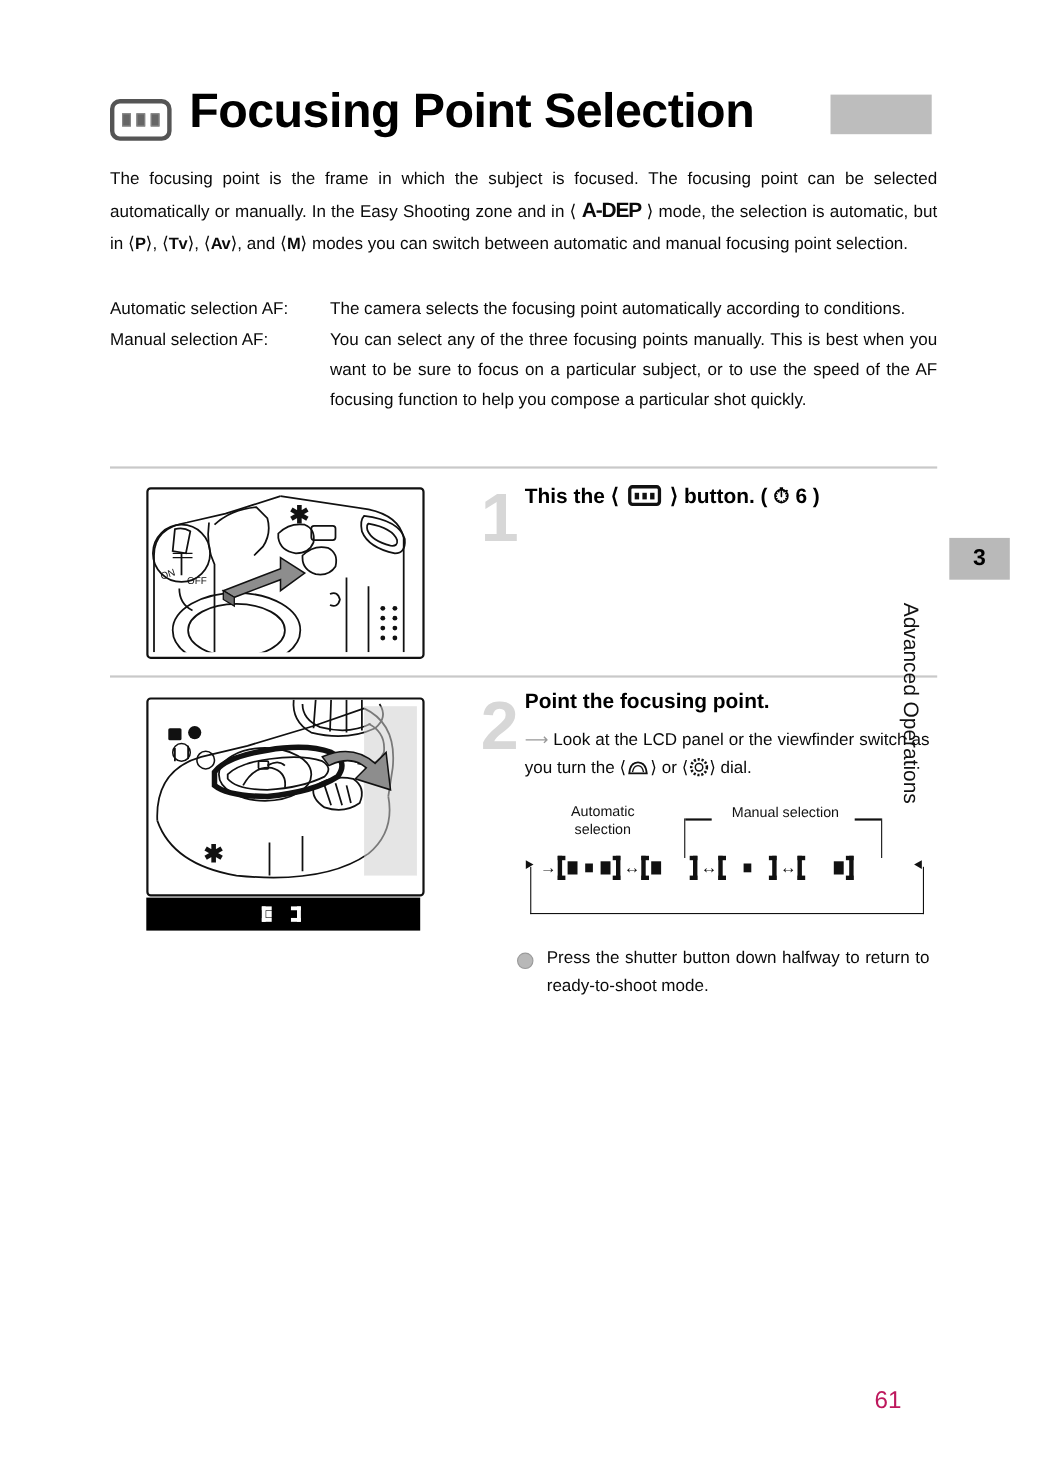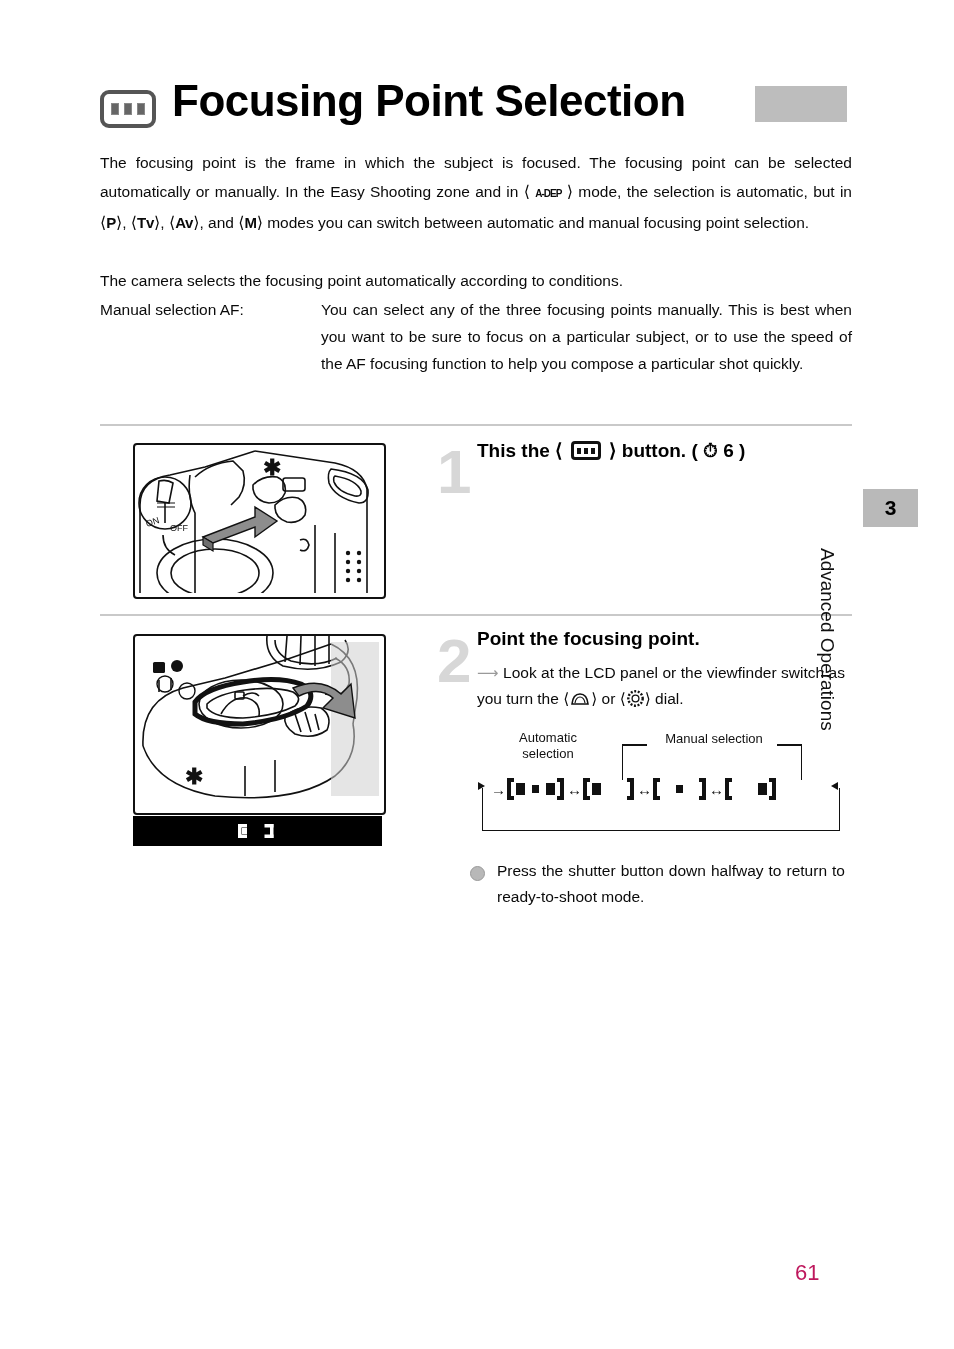--- a/index.html
+++ b/index.html
@@ -43,21 +43,21 @@
   
   .intro{
     position:absolute;left:100px;top:148px;width:752px;
     font-size:15.5px;line-height:29px;
     text-align:justify;text-justify:inter-word;
   }
   .intro p{margin:0;}
   .mode{
     font-weight:bold;font-size:15px;letter-spacing:-0.3px;
   }
-  .mode.small{font-size:10px;letter-spacing:-1px;}
+  .mode.small{font-size:19px;letter-spacing:-1px;}
   .ang{font-size:16px;}
 
   
   .deflist{
     position:absolute;left:100px;top:267px;width:752px;
     font-size:15.5px;line-height:27px;
   }
   .defrow{display:flex;align-items:flex-start;}
   .defterm{width:200px;flex:0 0 200px;}
   .defdesc{flex:1;text-align:justify;text-justify:inter-word;}
@@ -195,23 +195,24 @@
     <div class="title-text">Focusing Point Selection</div>
   </div>
   <div class="title-bar"></div>
 
   <div class="intro">
     <p><span>The focusing point is the frame in which the subject is focused. The focusing point can be selected automatically or manually. In the Easy Shooting zone and in </span><span class="ang">⟨&nbsp;</span><span class="mode small">A-DEP</span><span class="ang">&nbsp;⟩</span><span> mode, the selection is automatic, but in </span><span class="ang">⟨</span><span class="mode">P</span><span class="ang">⟩</span>, <span class="ang">⟨</span><span class="mode">Tv</span><span class="ang">⟩</span>, <span class="ang">⟨</span><span class="mode">Av</span><span class="ang">⟩</span>, and <span class="ang">⟨</span><span class="mode">M</span><span class="ang">⟩</span><span> modes you can switch between automatic and manual focusing point selection.</span></p>
   </div>
 
   <div class="deflist">
     <div class="defrow">
+      <div class="defterm">Automatic selection AF:</div>
       <div class="defdesc">The camera selects the focusing point automatically according to conditions.</div>
     </div>
-    <div class="defrow" style="margin-top:2px;gap:21px;">
+    <div class="defrow" style="margin-top:2px;">
       <div class="defterm">Manual selection AF:</div>
       <div class="defdesc">You can select any of the three focusing points manually. This is best when you want to be sure to focus on a particular subject, or to use the speed of the AF focusing function to help you compose a particular shot quickly.</div>
     </div>
   </div>
 
   <div class="rule r1"></div>
   <div class="rule r2"></div>
 
   <div class="fig fig1">
     <svg width="245" height="148" viewBox="0 0 245 148">

